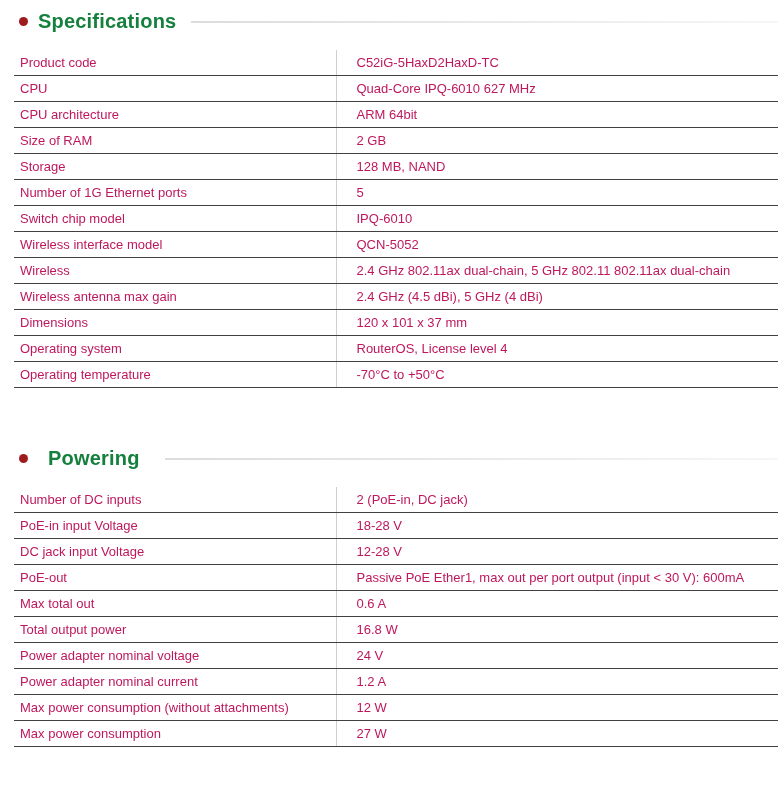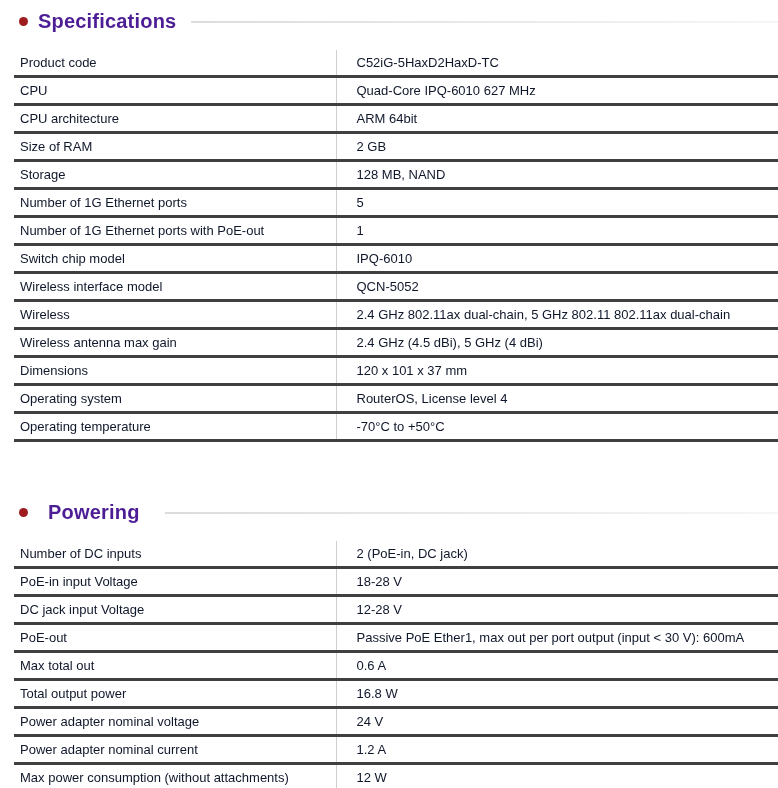--- a/index.html
+++ b/index.html
@@ -35,44 +35,44 @@
     border-radius: 50%;
     background: #9e1b1e;
     margin-left: 19px;
     flex: 0 0 auto;
   }
   .sec-title {
     margin: 0 0 0 10px;
     font-size: 20px;
     font-weight: 600;
     letter-spacing: 0.2px;
-    color: #4c1d95;
+    color: #15803d;
     white-space: nowrap;
   }
   .sec-line {
     flex: 1 1 auto;
     height: 2px;
     margin-left: 15px;
     margin-top: 2px;
     background: linear-gradient(to right, #dcdcdc, #f6f6f6);
   }
   table.spec-table {
     border-collapse: collapse;
     table-layout: fixed;
     width: 764px;
     margin: 16px 0 0 14px;
   }
   table.spec-table col.c1 { width: 322px; }
   table.spec-table td {
     height: 25px;
     padding: 0;
     font-size: 13px;
-    color: #0f172a;
+    color: #be185d;
     vertical-align: middle;
-    border-bottom: 3px solid #404040;
+    border-bottom: 1px solid #404040;
     white-space: nowrap;
     overflow: hidden;
   }
   table.spec-table td.label { padding-left: 6px; }
   table.spec-table td.value {
     border-left: 1px solid #cfcfcf;
     padding-left: 20px;
   }
 </style>
 </head>
@@ -115,24 +115,20 @@
   <tr>
     <td class="label">Storage</td>
     <td class="value">128 MB, NAND</td>
   </tr>
 
   <tr>
     <td class="label">Number of 1G Ethernet ports</td>
     <td class="value">5</td>
   </tr>
 
-  <tr>
-    <td class="label">Number of 1G Ethernet ports with PoE-out</td>
-    <td class="value">1</td>
-  </tr>
 
   <tr>
     <td class="label">Switch chip model</td>
     <td class="value">IPQ-6010</td>
   </tr>
 
   <tr>
     <td class="label">Wireless interface model</td>
     <td class="value">QCN-5052</td>
   </tr>

